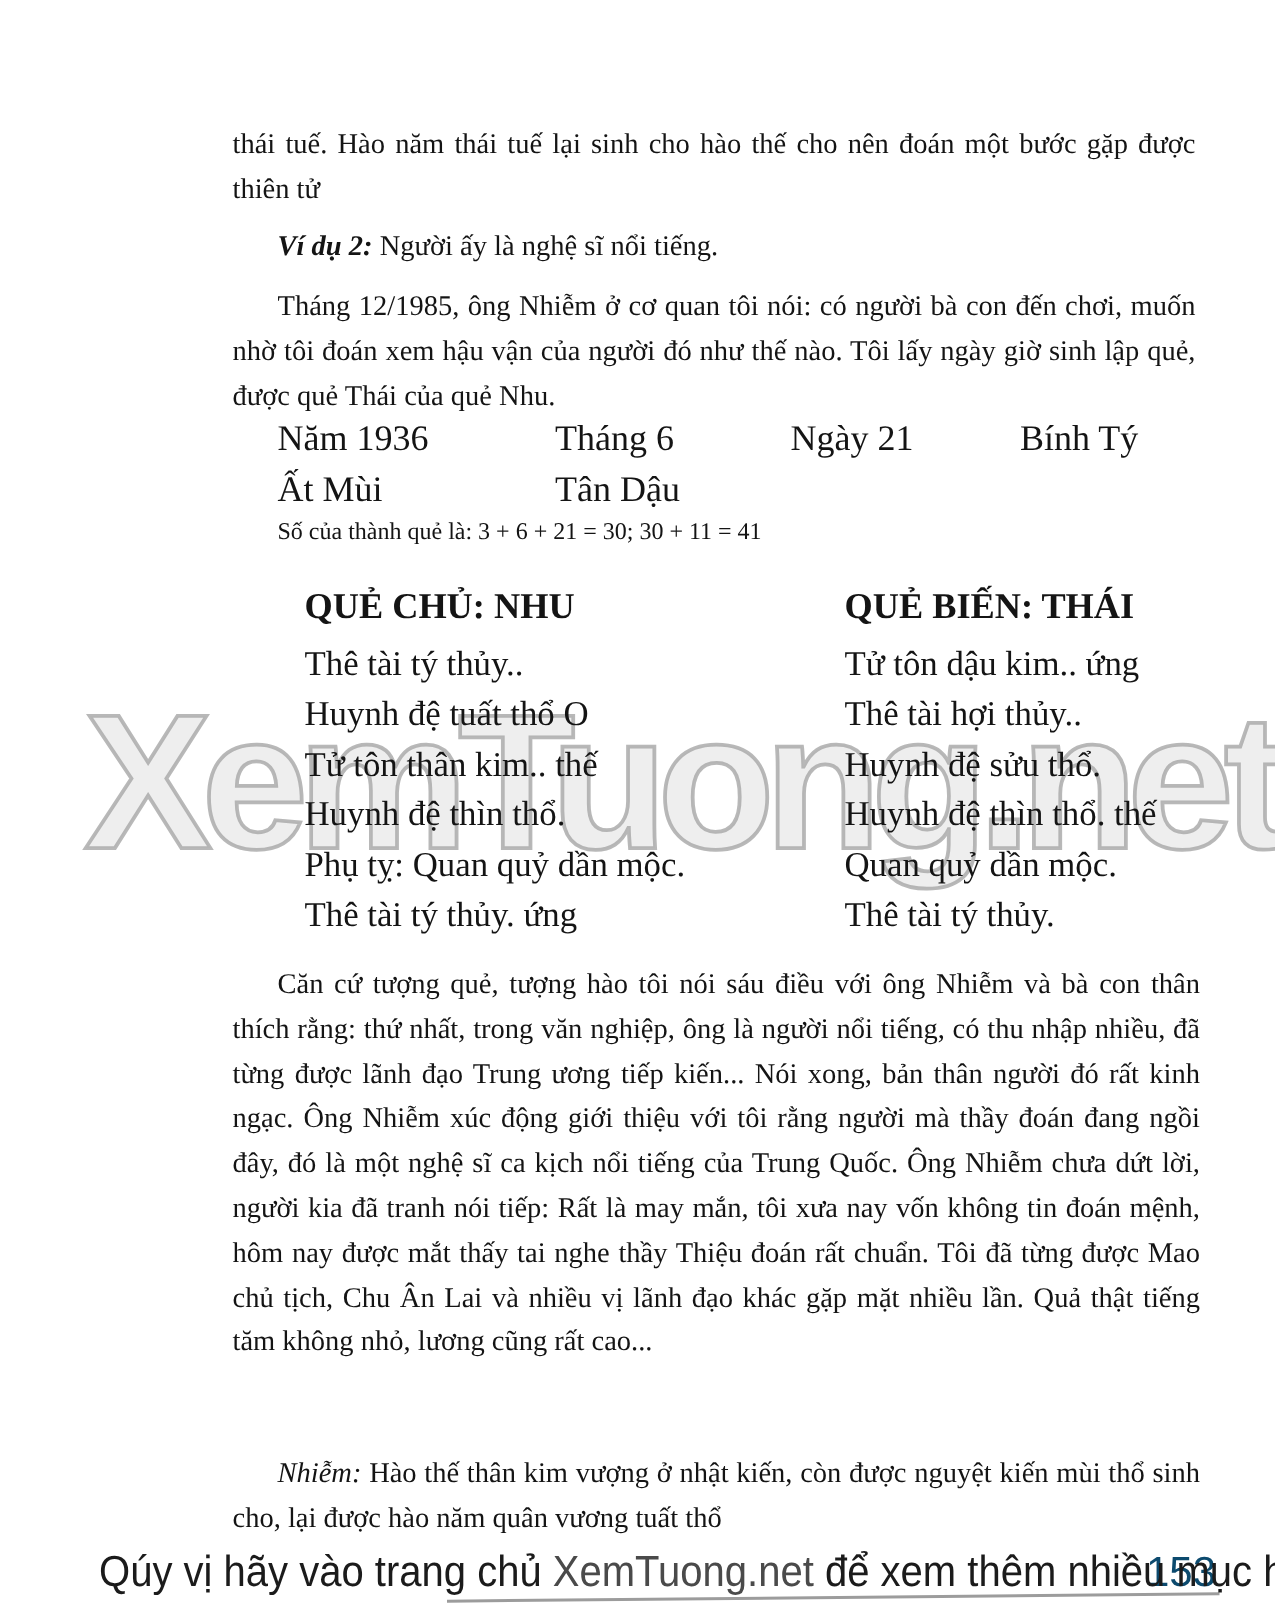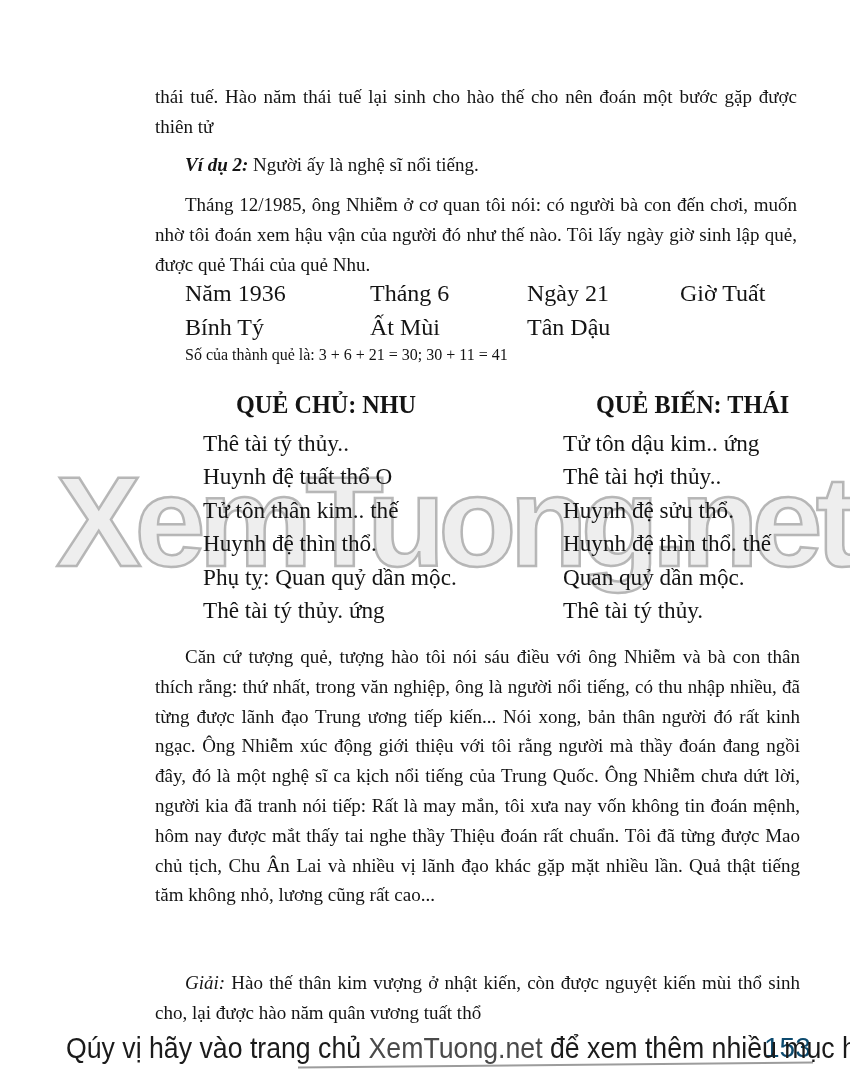--- a/index.html
+++ b/index.html
@@ -21,21 +21,21 @@
   
   #date-table{
     left:185px;top:276px;width:618px;z-index:2;
     display:grid;grid-template-columns:185px 157px 153px auto;
     font-size:24px;line-height:34px;
   }
   #date-table .cell{white-space:nowrap;}
 
   
   .hex-col{z-index:2;font-size:23.2px;}
-  .hex-title{font-weight:bold;font-size:24.2px;height:37px;line-height:30px;white-space:nowrap;margin-left:33px;}
+  .hex-title{font-weight:bold;font-size:24.2px;height:37px;line-height:30px;white-space:nowrap;}
   .hex-row{height:33.4px;line-height:33.4px;white-space:nowrap;}
 
   #que-chu{left:203px;top:390px;}
   #que-bien{left:563px;top:390px;}
 
   #formula{left:185px;top:346px;font-size:16px;z-index:2;white-space:nowrap;}
 
   
   #watermark{
     left:56px;top:458px;width:780px;z-index:1;
@@ -73,21 +73,20 @@
 <div class="abs para nowrap" style="left:185px;top:150px;width:620px;">
   <span class="bold-italic">Ví dụ 2:</span><span> Người ấy là nghệ sĩ nổi tiếng.</span>
 </div>
 
 <div class="abs para indent" style="left:155px;top:190px;width:642px;">Tháng 12/1985, ông Nhiễm ở cơ quan tôi nói: có người bà con đến chơi, muốn nhờ tôi đoán xem hậu vận của người đó như thế nào. Tôi lấy ngày giờ sinh lập quẻ, được quẻ Thái của quẻ Nhu.</div>
 
 <div class="abs" id="date-table">
   <div class="cell">Năm 1936</div>
   <div class="cell">Tháng 6</div>
   <div class="cell">Ngày 21</div>
-  <div class="cell">Giờ Tuất</div>
   <div class="cell">Bính Tý</div>
   <div class="cell">Ất Mùi</div>
   <div class="cell">Tân Dậu</div>
 </div>
 
 <div class="abs" id="formula">Số của thành quẻ là: 3 + 6 + 21 = 30; 30 + 11 = 41</div>
 
 <div class="abs hex-col" id="que-chu">
   <div class="hex-title">QUẺ CHỦ: NHU</div>
   <div class="hex-row">Thê tài tý thủy..</div>
@@ -106,21 +105,21 @@
   <div class="hex-row">Huynh đệ thìn thổ. thế</div>
   <div class="hex-row">Quan quỷ dần mộc.</div>
   <div class="hex-row">Thê tài tý thủy.</div>
 </div>
 
 <div class="abs" id="watermark">XemTuong.net</div>
 
 <div class="abs para indent" style="left:155px;top:642px;width:645px;">Căn cứ tượng quẻ, tượng hào tôi nói sáu điều với ông Nhiễm và bà con thân thích rằng: thứ nhất, trong văn nghiệp, ông là người nổi tiếng, có thu nhập nhiều, đã từng được lãnh đạo Trung ương tiếp kiến... Nói xong, bản thân người đó rất kinh ngạc. Ông Nhiễm xúc động giới thiệu với tôi rằng người mà thầy đoán đang ngồi đây, đó là một nghệ sĩ ca kịch nổi tiếng của Trung Quốc. Ông Nhiễm chưa dứt lời, người kia đã tranh nói tiếp: Rất là may mắn, tôi xưa nay vốn không tin đoán mệnh, hôm nay được mắt thấy tai nghe thầy Thiệu đoán rất chuẩn. Tôi đã từng được Mao chủ tịch, Chu Ân Lai và nhiều vị lãnh đạo khác gặp mặt nhiều lần. Quả thật tiếng tăm không nhỏ, lương cũng rất cao...</div>
 
 <div class="abs para indent" style="left:155px;top:968px;width:645px;">
-  <span class="italic">Giải:</span><span> Hào thế thân kim vượng ở nhật kiến, còn được nguyệt kiến mùi thổ sinh cho, lại được hào năm quân vương tuất thổ</span>
+  <span class="italic">Nhiễm:</span><span> Hào thế thân kim vượng ở nhật kiến, còn được nguyệt kiến mùi thổ sinh cho, lại được hào năm quân vương tuất thổ</span>
 </div>
 
 <div class="abs" id="page-number">153</div>
 
 <div class="abs" id="footer">
   <span>Qúy vị hãy vào trang chủ </span><span class="brand">XemTuong.net</span><span> để xem thêm nhiều mục hay khác</span>
 </div>
 
 <div class="abs" id="footer-underline"></div>
 

